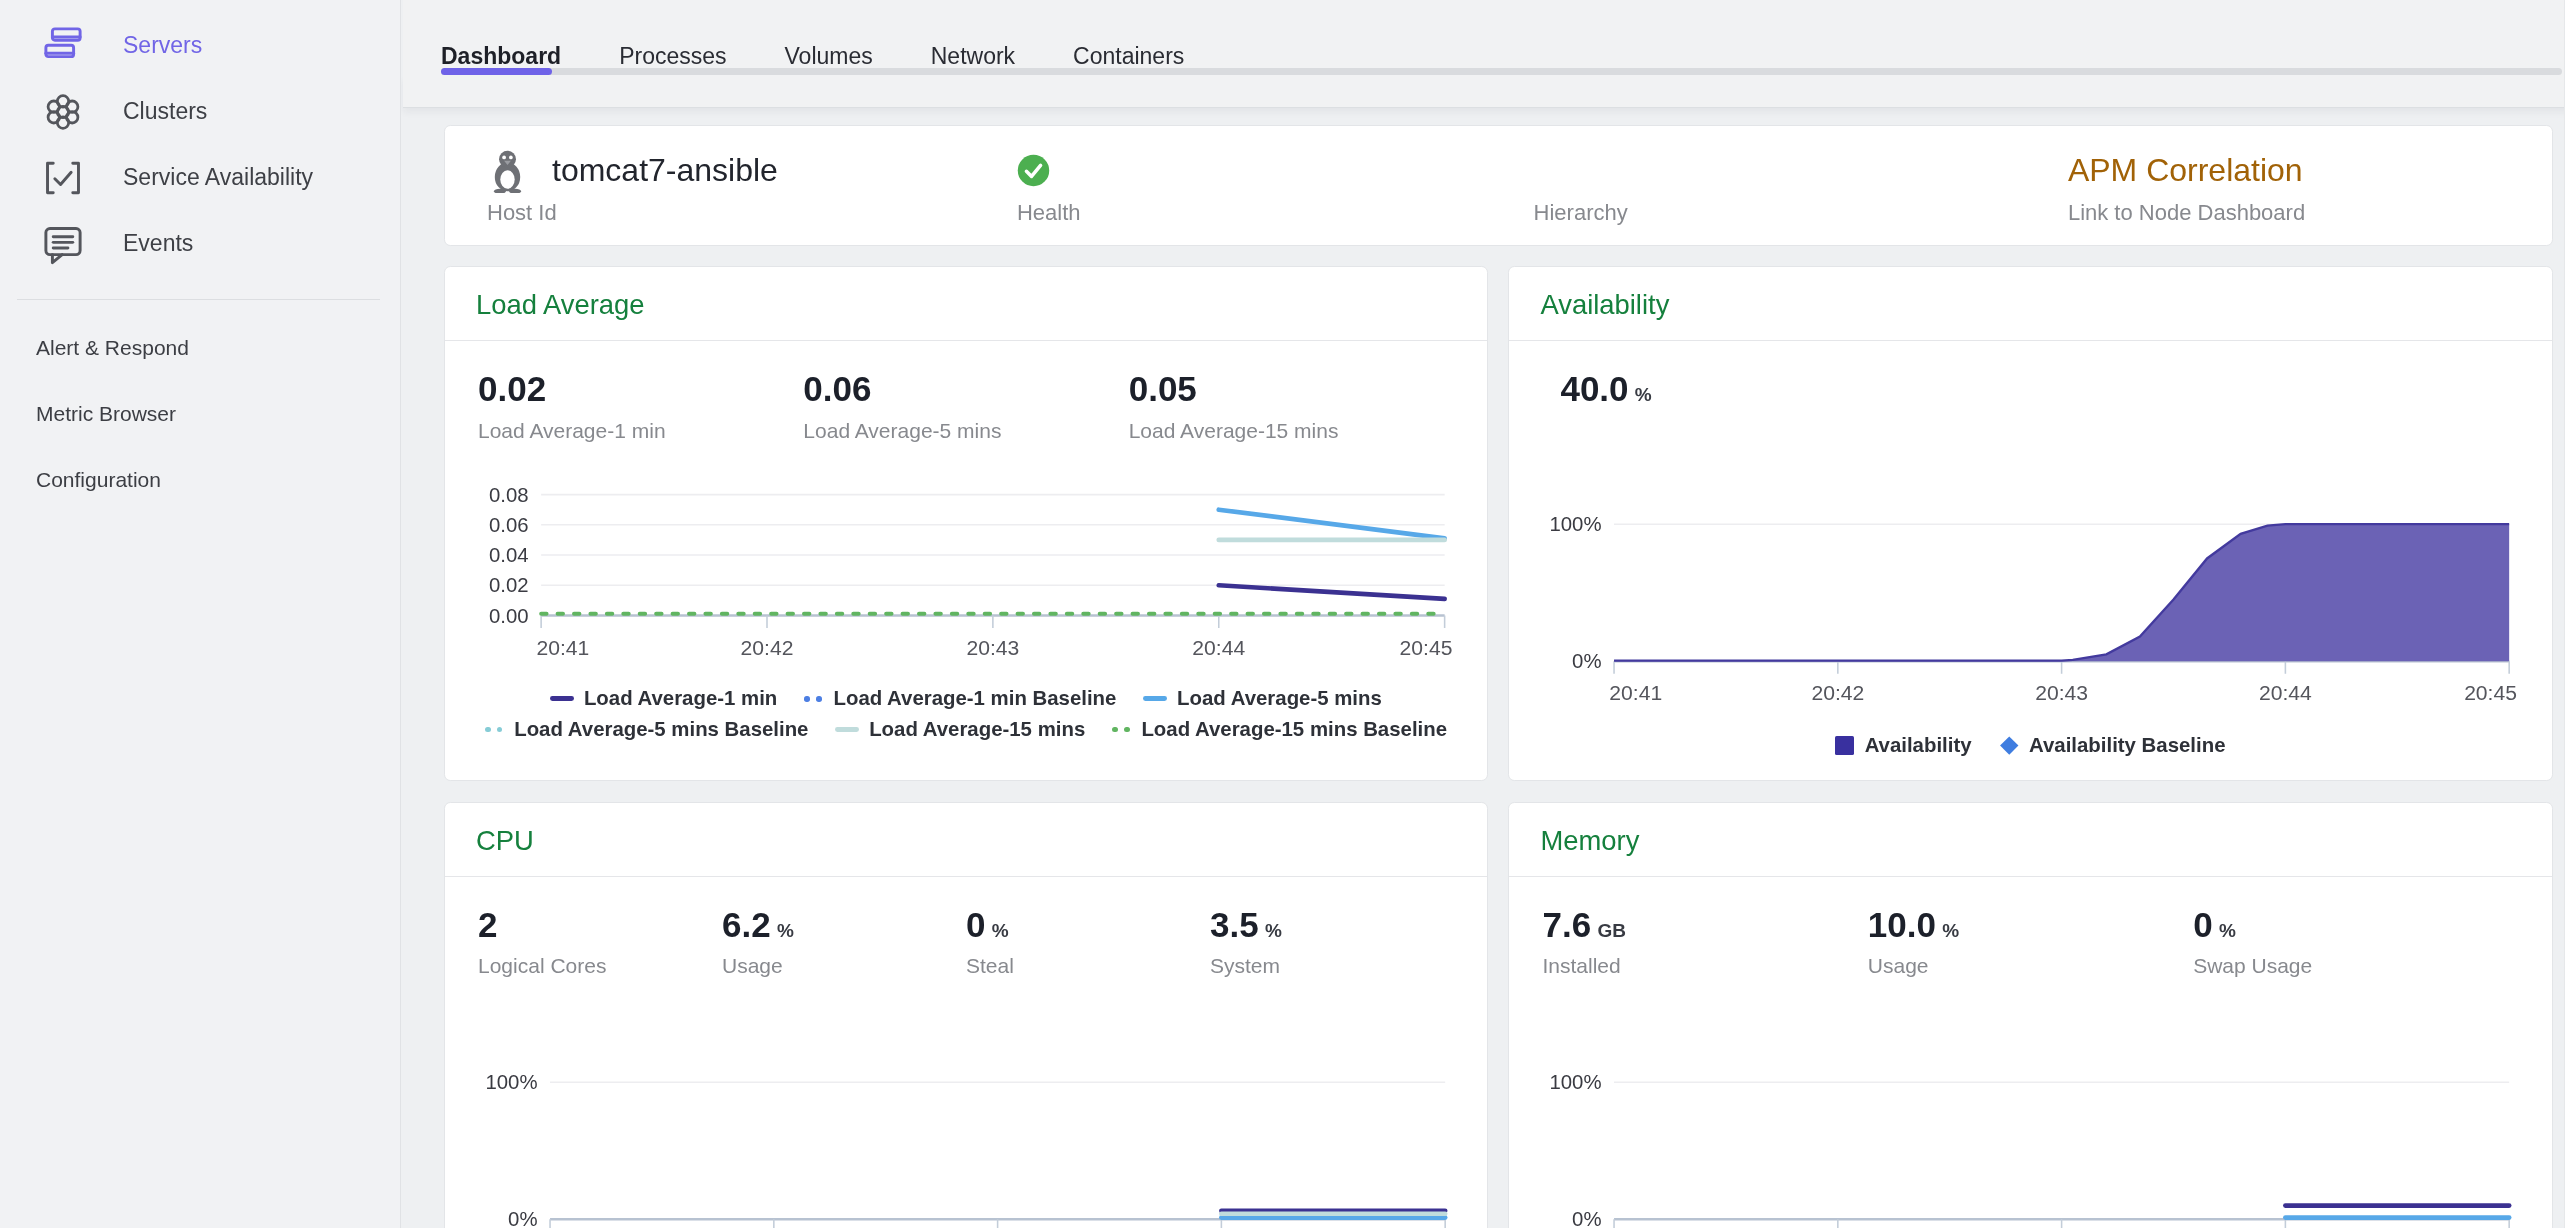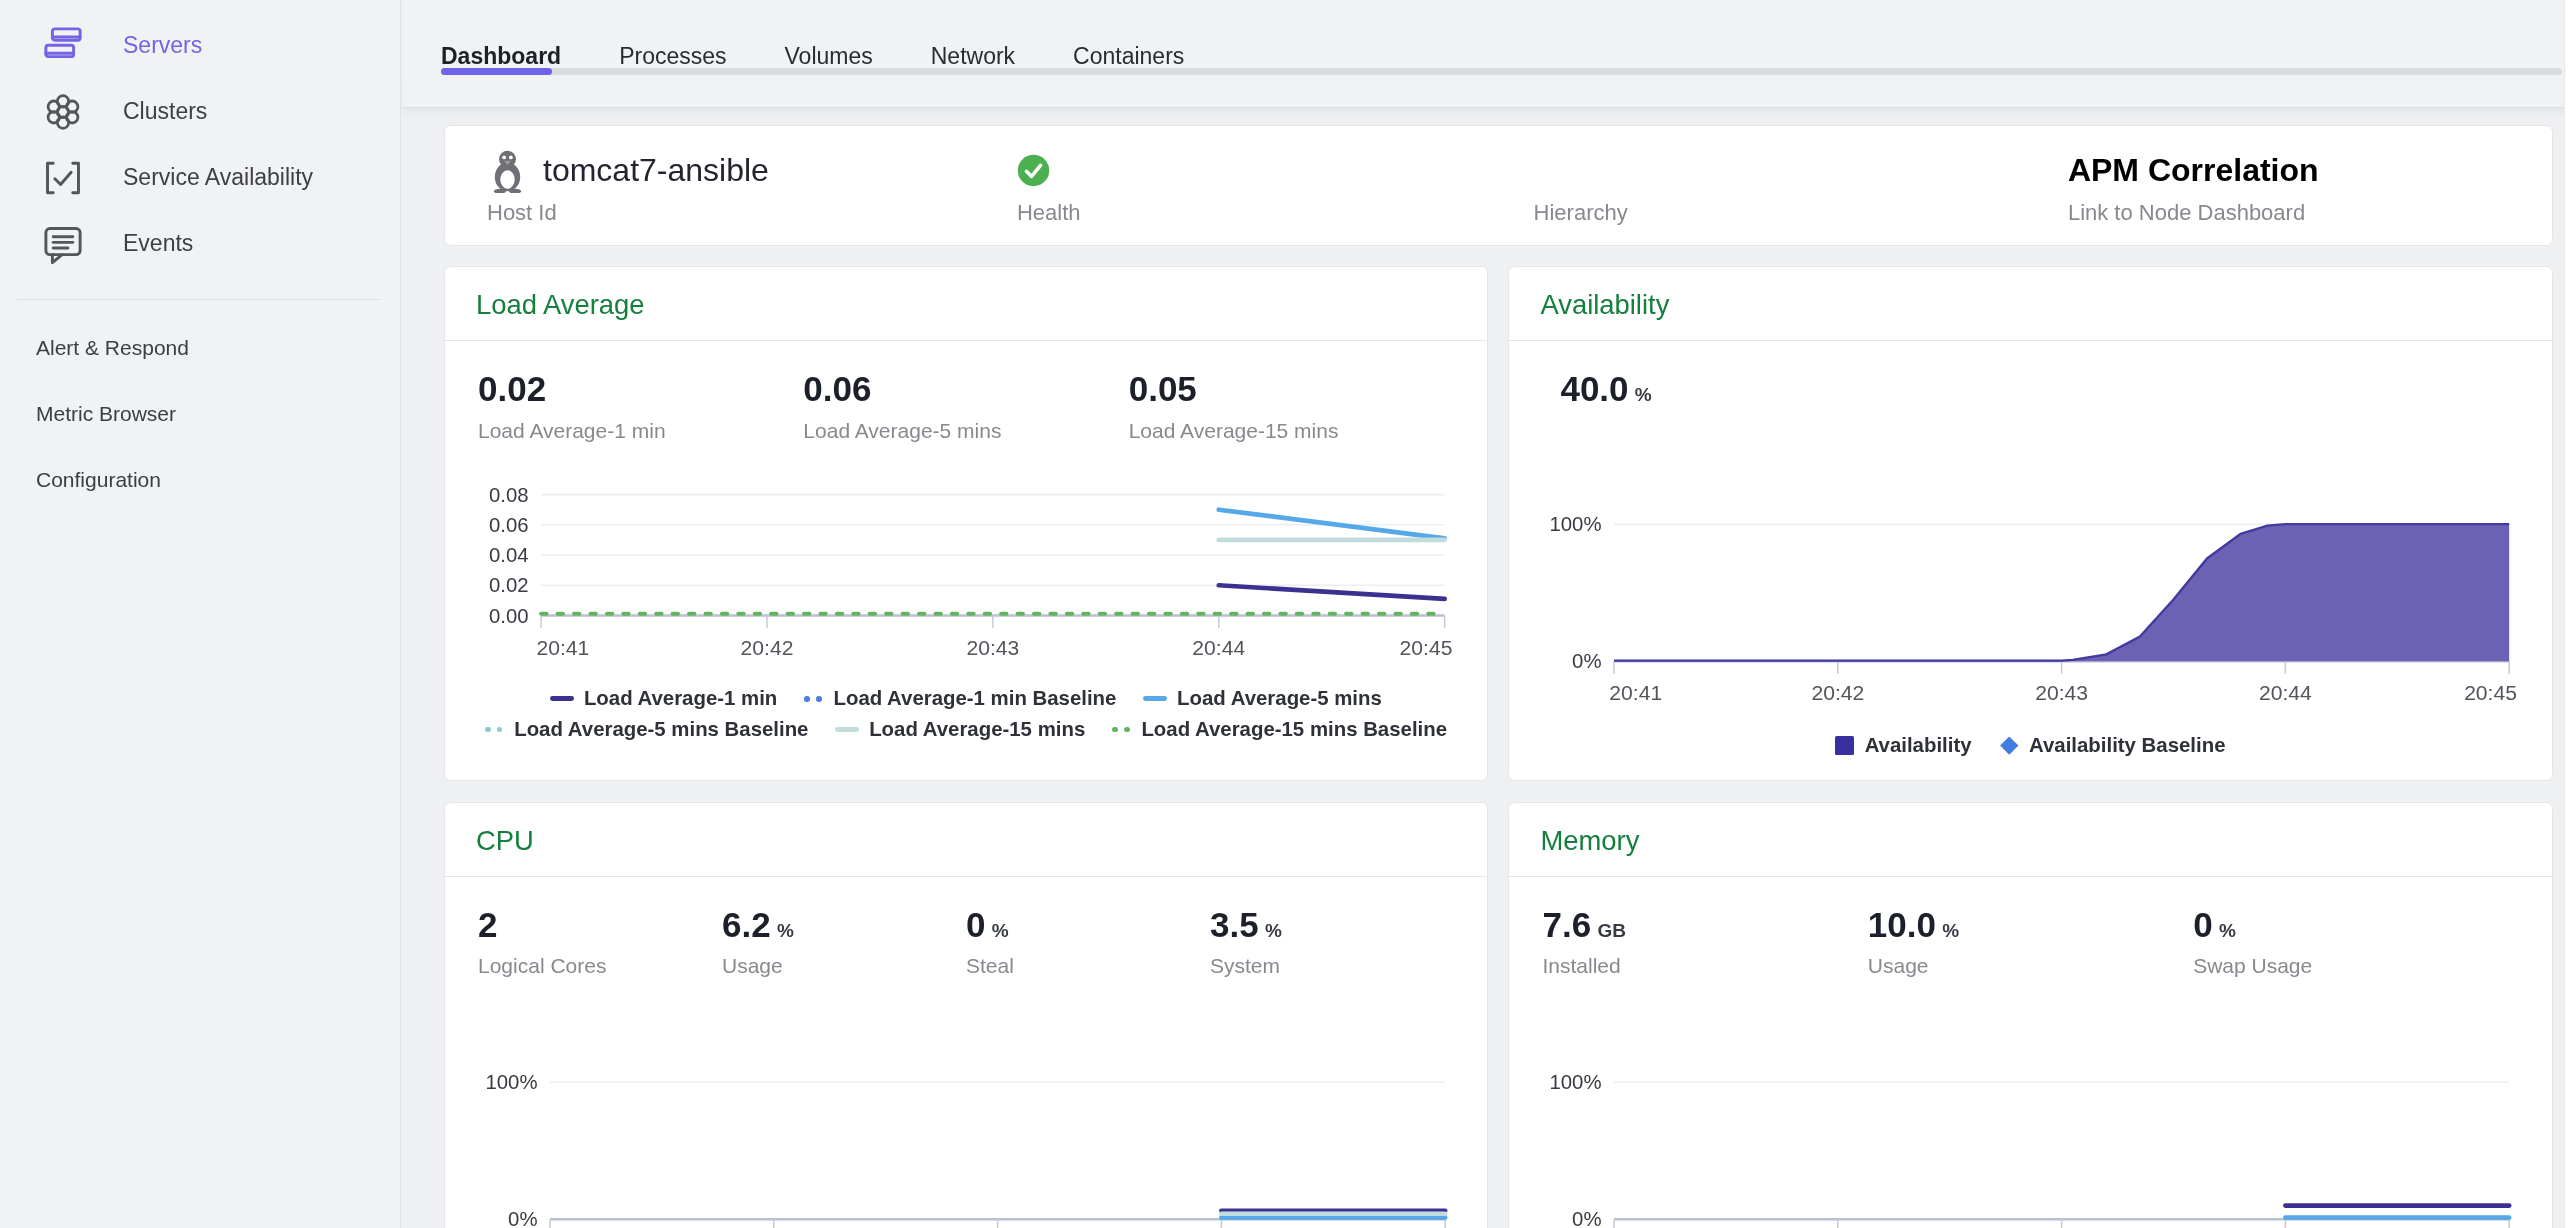--- a/index.html
+++ b/index.html
@@ -46,24 +46,24 @@
   .subband { height: 33px; background: #f1f2f3; border-bottom: 1.6px solid #dcdfe2; box-shadow: 0 4.7px 7px rgba(40,42,60,.05); flex: none; }
 
   .content { padding: 17px 23.5px 15.7px 41px; flex: 1; overflow: hidden; }
 
   
   .host-card {
     background: #fff; border: 1.6px solid #e3e5e8; border-radius: 6.3px;
     padding: 20.4px 42px 19px 42px; margin-bottom: 20.4px;
     display: grid; grid-template-columns: 1.2fr 1.17fr 1.21fr 1fr;
   }
-  .cell-value { min-height: 49px; display: flex; align-items: center; gap: 15px; }
+  .cell-value { min-height: 49px; display: flex; align-items: center; gap: 24px; }
   .cell-label { font-size: 22px; color: #87898e; margin-top: 4.7px; }
   .host-name { font-size: 32px; font-weight: 500; color: #22252d; }
-  .apm-title { font-size: 32px; font-weight: 700; color: #000000; }
+  .apm-title { font-size: 32px; font-weight: 400; color: #a16207; }
   .penguin { width: 41px; height: 44px; flex: none; }
   .health-dot { width: 33px; height: 33px; }
 
   
   .cards { display: grid; grid-template-columns: 1fr 1fr; gap: 20.4px; }
   .card { background: #fff; border: 1.6px solid #e3e5e8; border-radius: 6.3px; overflow: hidden; }
   .card-header { padding: 22px 31px 19px 31px; font-size: 27.4px; color: #15803d; border-bottom: 1.6px solid #e5e6e9; }
   .card-body { padding: 28px 33px 23.5px 33px; }
 
   .stats { display: grid; margin-bottom: 27px; }

